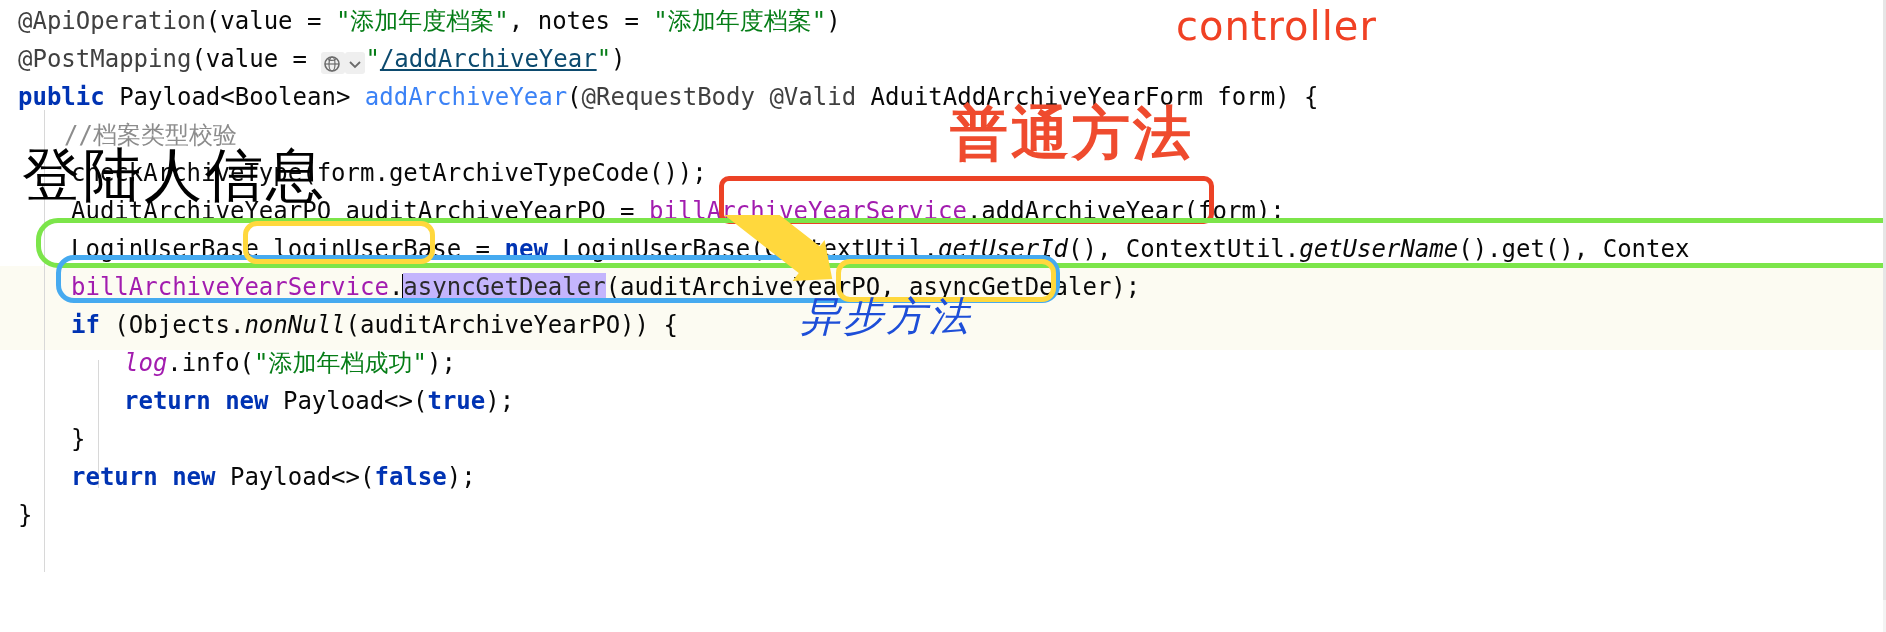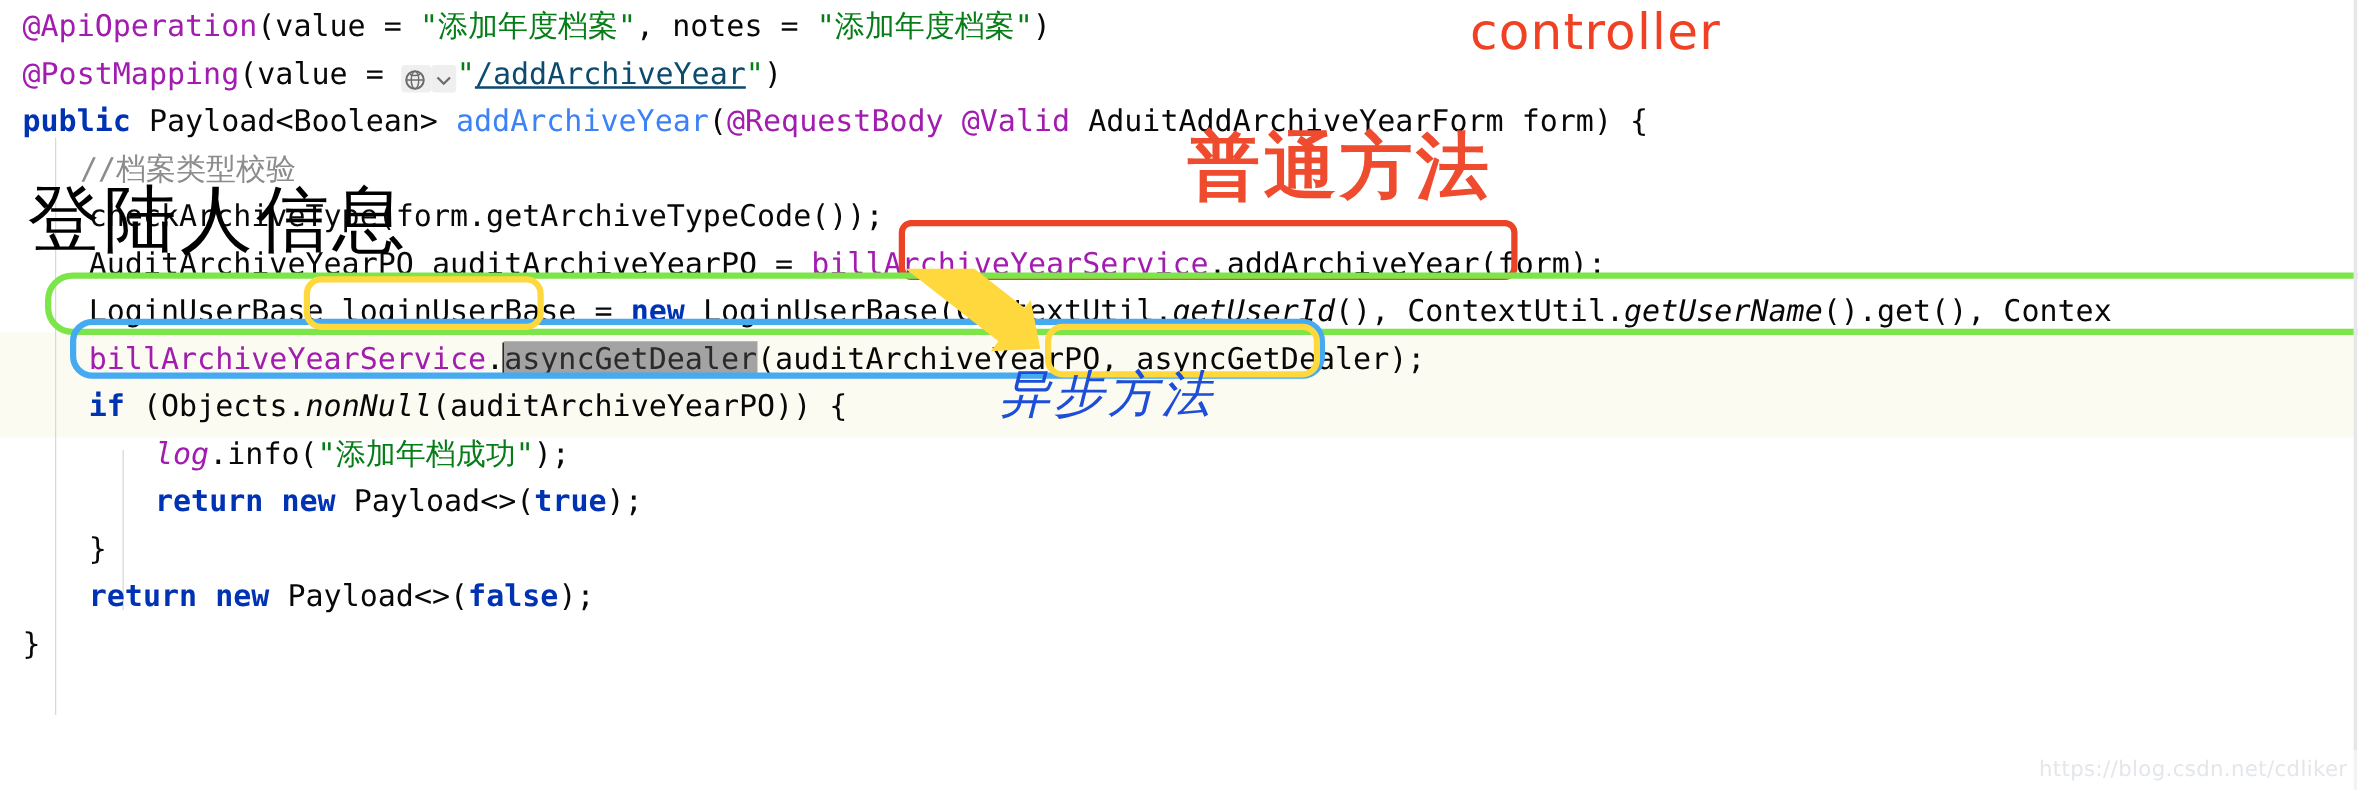--- a/index.html
+++ b/index.html
@@ -38,21 +38,21 @@
     white-space: pre;
   }
   .ln-band {
     position: absolute;
     left: 0;
     width: 1886px;
     height: 42px;
   }
 
   
-  .anno      { color: #a21caf; }       
+  .anno      { color: #404040; }       
   .kw        { color: #0033b3; font-weight: 700; }  
   .str       { color: #067d17; }       
   .link      { color: #0c4a6e; text-decoration: underline; }
   .meth      { color: #3b82f6; }       
   .field     { color: #a21caf; }       
   .italic    { font-style: italic; }
   .plain     { color: #080808; }
   .cmt       { color: #8c8c8c; }
 
   
@@ -71,21 +71,21 @@
   .caret {
     display: inline-block;
     width: 2px;
     height: 26px;
     background: #000;
     vertical-align: -5px;
     margin: 0 -1px;
   }
 
   
-  .occ { background: #a3a3a3; text-align: right; }
+  .occ { background: #c4b5fd; text-align: right; }
 
   
   .guide {
     position: absolute;
     width: 1px;
     background: #d8d8d8;
   }
 
   
   .band-cream { background: #fcfbf2; }
@@ -225,19 +225,18 @@
 
   <svg class="ov" style="left:720px; top:215px;" width="200" height="85">
     <path d="M2 8 L96 8 L96 0 L126 26 L96 52 L96 42 L2 42 Z" fill="#ffd83d" transform="rotate(38 64 25)"></path>
   </svg>
 
   <div class="label label-controller" style="left:1176px; top:6px;">controller</div>
   <div class="label label-red-cn" style="left:950px; top:104px;">普通方法</div>
   <div class="label label-green-cn" style="left:22px; top:146px;">登陆人信息</div>
   <div class="label label-blue-cn" style="left:800px; top:296px;">异步方法</div>
 
-  <div class="watermark">https://blog.csdn.net/cdliker</div>
 
   <div class="scroll-hair">
     <div class="scroll-thumb"></div>
   </div>
 
 </div>
 
 </body></html>

